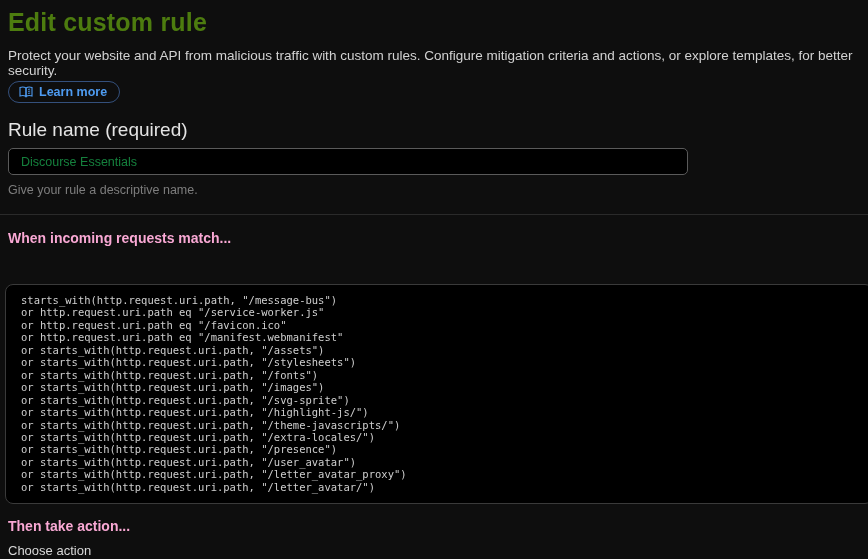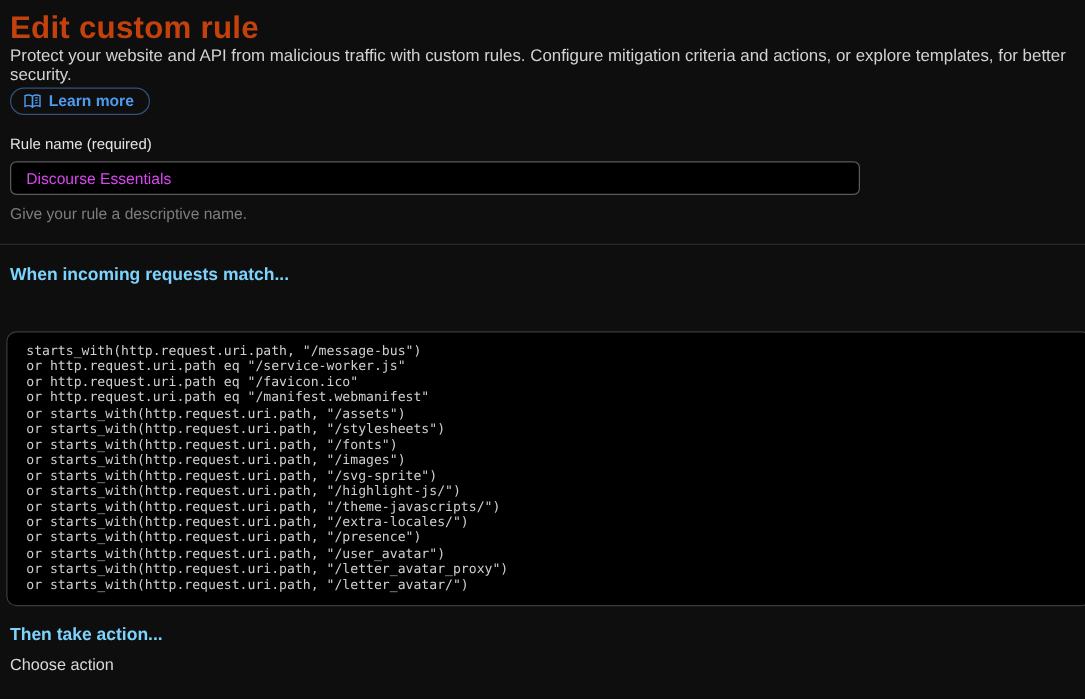--- a/index.html
+++ b/index.html
@@ -6,24 +6,25 @@
   html, body { width: 868px; height: 559px; overflow: hidden; }
   body {
     background: #0e0e0e;
     font-family: "Liberation Sans", "DejaVu Sans", sans-serif;
     color: #d6d6d6;
     position: relative;
   }
   .page { padding: 8px 0 0 8px; }
 
   .page-title {
-    color: #c2410c;
+    color: #4d7c0f;
     font-size: 25px;
     font-weight: 700;
     letter-spacing: 0.2px;
+    margin-bottom: 11px;
   }
   .page-desc {
     font-size: 13.5px;
     color: #d2d2d2;
     margin-bottom: 3px;
   }
   .learn-more-btn {
     display: inline-flex;
     align-items: center;
     gap: 6px;
@@ -35,31 +36,31 @@
     font-size: 12.5px;
     font-weight: 700;
     font-family: inherit;
     cursor: pointer;
     margin-bottom: 16px;
     justify-content: flex-end;
   }
   .learn-more-btn svg { display: block; }
 
   .field-label {
-    font-size: 12px;
+    font-size: 19px;
     color: #e4e4e4;
     margin-bottom: 7px;
   }
   .rule-name-input {
     width: 680px;
     height: 27px;
     background: #000000;
     border: 1px solid #5a5a5a;
     border-radius: 5px;
-    color: #d946ef;
+    color: #15803d;
     font-size: 12.5px;
     font-family: inherit;
     padding: 0 12px;
     outline: none;
     display: block;
   }
   .field-helper {
     font-size: 12.5px;
     color: #7d7d7d;
     margin-top: 8px;
@@ -69,21 +70,21 @@
     border: none;
     border-top: 1px solid #2a2a2a;
     margin: 17px 0 0 0;
     width: 868px;
     margin-left: -8px;
   }
 
   .section-title {
     font-size: 14px;
     font-weight: 700;
-    color: #7dd3fc;
+    color: #f9a8d4;
     margin-top: 15px;
   }
 
   .expression-box {
     margin-top: 38px;
     margin-left: -3px;
     width: 868px; 
     height: 220px;
     background: #000000;
     border: 1px solid #3a3a3a;

